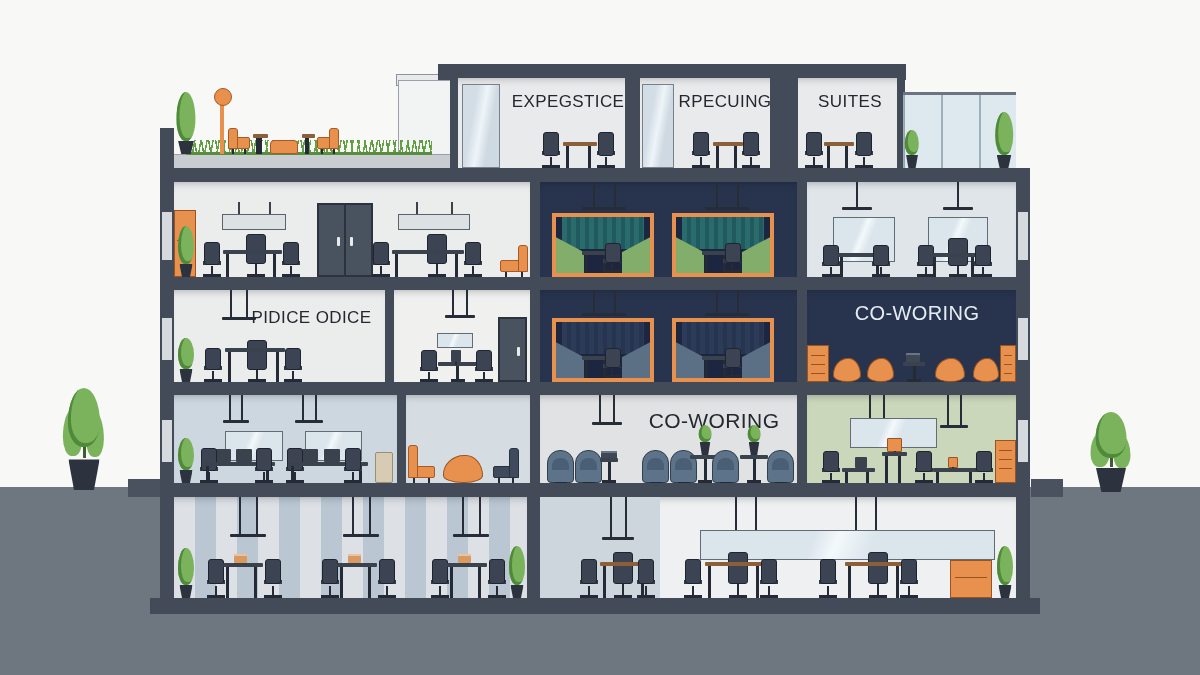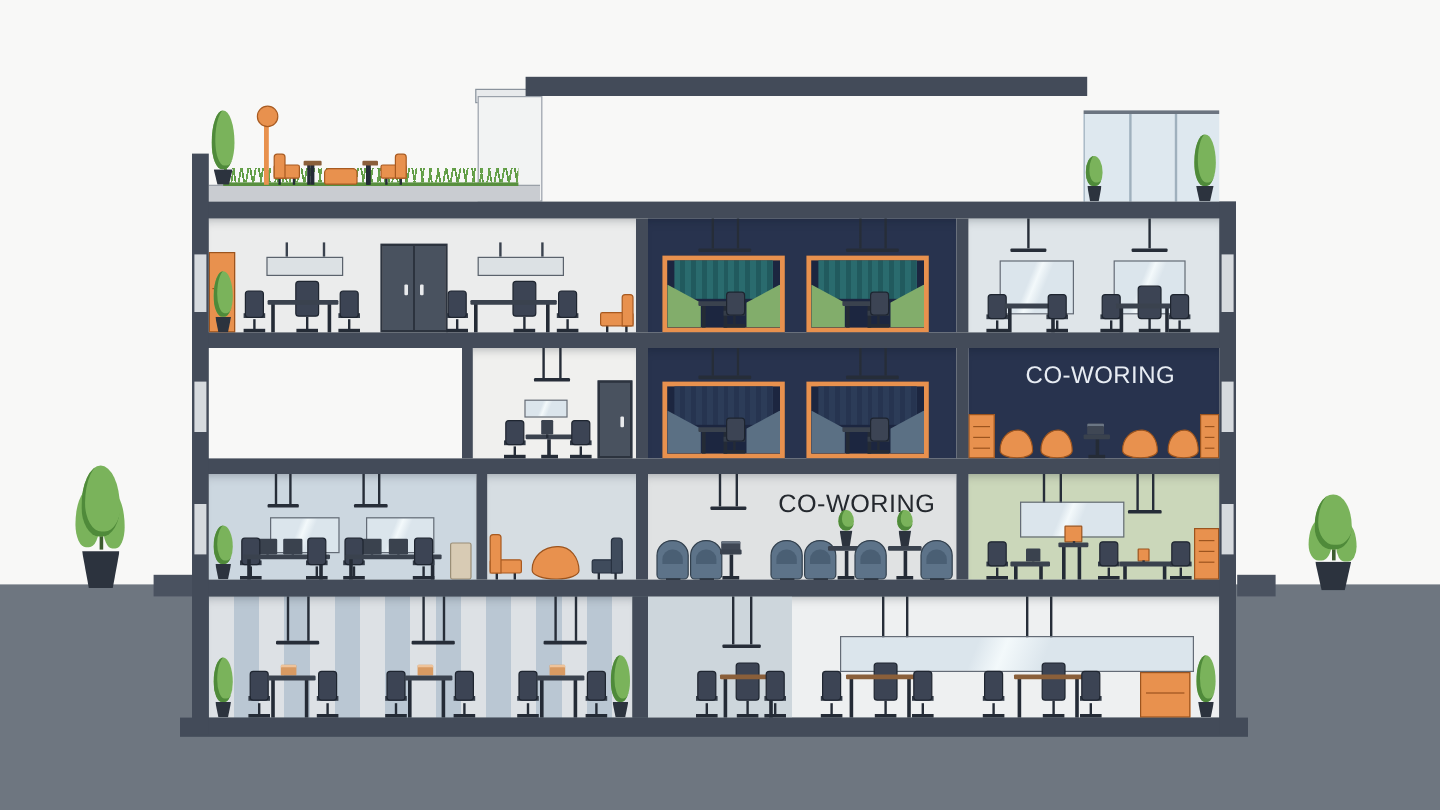--- a/index.html
+++ b/index.html
@@ -146,20 +146,40 @@
     <div class="grass" style="left:12px;top:62px;width:246px;height:15px;"></div>
     <div class="plant" style="left:0;top:16px;width:24px;height:60px;"></div>
     <div class="lamp" style="left:40px;top:10px;width:16px;height:66px;"></div>
     <div class="ochair fr" style="left:54px;top:50px;"></div>
     <div class="table wood" style="left:79px;top:56px;width:15px;height:20px;"></div>
     <div class="abs" style="left:96px;top:62px;width:28px;height:14px;background:var(--accent-orange,#e8914e);border:1px solid #a85a20;border-radius:4px 4px 2px 2px;"></div>
     <div class="table wood" style="left:128px;top:56px;width:13px;height:20px;"></div>
     <div class="ochair fl" style="left:143px;top:50px;"></div>
   </div>
 
+  <div class="abs" style="left:450px;top:78px;width:455px;height:90px;background:#e9eaeb;box-shadow:inset 0 6px 8px -6px rgba(10,16,28,.3);">
+    <div class="abs dark" style="left:0;top:0;width:8px;height:90px;"></div>
+    <div class="glasspane" style="left:12px;top:6px;width:38px;height:84px;"></div>
+    <div class="lbl" style="left:58px;top:14px;width:120px;font-size:17px;">EXPEGSTICE</div>
+    <div class="chair" style="left:90px;top:54px;"></div>
+    <div class="table wood" style="left:113px;top:64px;width:34px;height:26px;"></div>
+    <div class="chair" style="left:145px;top:54px;"></div>
+    <div class="abs dark" style="left:175px;top:0;width:15px;height:90px;"></div>
+    <div class="glasspane" style="left:192px;top:6px;width:32px;height:84px;"></div>
+    <div class="lbl" style="left:225px;top:14px;width:100px;font-size:17px;">RPECUING</div>
+    <div class="chair" style="left:240px;top:54px;"></div>
+    <div class="table wood" style="left:263px;top:64px;width:30px;height:26px;"></div>
+    <div class="chair" style="left:290px;top:54px;"></div>
+    <div class="abs dark" style="left:320px;top:0;width:28px;height:90px;"></div>
+    <div class="lbl" style="left:345px;top:14px;width:110px;font-size:17px;">SUITES</div>
+    <div class="chair" style="left:353px;top:54px;"></div>
+    <div class="table wood" style="left:374px;top:64px;width:30px;height:26px;"></div>
+    <div class="chair" style="left:403px;top:54px;"></div>
+    <div class="abs dark" style="left:447px;top:0;width:8px;height:90px;"></div>
+  </div>
 
   <div class="abs" style="left:903px;top:92px;width:113px;height:76px;">
     <div class="abs" style="left:0;top:0;width:113px;height:3px;background:#6b7480;"></div>
     <div class="abs" style="left:0;top:3px;width:113px;height:73px;background:rgba(205,222,233,.6);border-left:1px solid #9fb0bd;"></div>
     <div class="abs" style="left:38px;top:3px;width:1.5px;height:73px;background:#9fb0bd;"></div>
     <div class="abs" style="left:76px;top:3px;width:1.5px;height:73px;background:#9fb0bd;"></div>
     <div class="plant" style="left:0;top:40px;width:18px;height:36px;"></div>
     <div class="plant" style="left:90px;top:22px;width:22px;height:54px;"></div>
   </div>
 
@@ -207,20 +227,29 @@
     <div class="gboard" style="left:121px;top:35px;width:60px;height:45px;"></div>
     <div class="chair" style="left:13px;top:63px;height:32px;"></div>
     <div class="table" style="left:30px;top:71px;width:48px;height:24px;"></div>
     <div class="chair" style="left:63px;top:63px;height:32px;"></div>
     <div class="chair" style="left:108px;top:63px;height:32px;"></div>
     <div class="chair tall" style="left:138px;top:56px;height:39px;"></div>
     <div class="table" style="left:123px;top:71px;width:50px;height:24px;"></div>
     <div class="chair" style="left:165px;top:63px;height:32px;"></div>
   </div>
 
+  <div class="room" style="left:174px;top:290px;width:211px;height:92px;background:var(--room-light,#ebecec);">
+    <div class="pend two" style="left:48px;top:0;width:34px;height:30px;"></div>
+    <div class="lbl" style="left:70px;top:18px;width:135px;font-size:17px;">PIDICE ODICE</div>
+    <div class="plant" style="left:2px;top:50px;width:20px;height:42px;"></div>
+    <div class="chair" style="left:28px;top:58px;height:34px;"></div>
+    <div class="chair tall" style="left:70px;top:50px;height:42px;"></div>
+    <div class="table" style="left:51px;top:58px;width:60px;height:34px;"></div>
+    <div class="chair" style="left:108px;top:58px;height:34px;"></div>
+  </div>
   <div class="room" style="left:394px;top:290px;width:136px;height:92px;background:#f0f0ee;">
     <div class="pend two" style="left:51px;top:0;width:30px;height:28px;"></div>
     <div class="gboard" style="left:43px;top:43px;width:36px;height:15px;"></div>
     <div class="chair" style="left:24px;top:60px;height:32px;"></div>
     <div class="table ped" style="left:44px;top:72px;width:39px;height:20px;"></div>
     <div class="mon" style="left:57px;top:60px;width:10px;height:12px;"></div>
     <div class="chair" style="left:79px;top:60px;height:32px;"></div>
     <div class="door" style="left:104px;top:27px;width:29px;height:65px;">
       <i style="right:5px;top:28px;"></i>
     </div>

